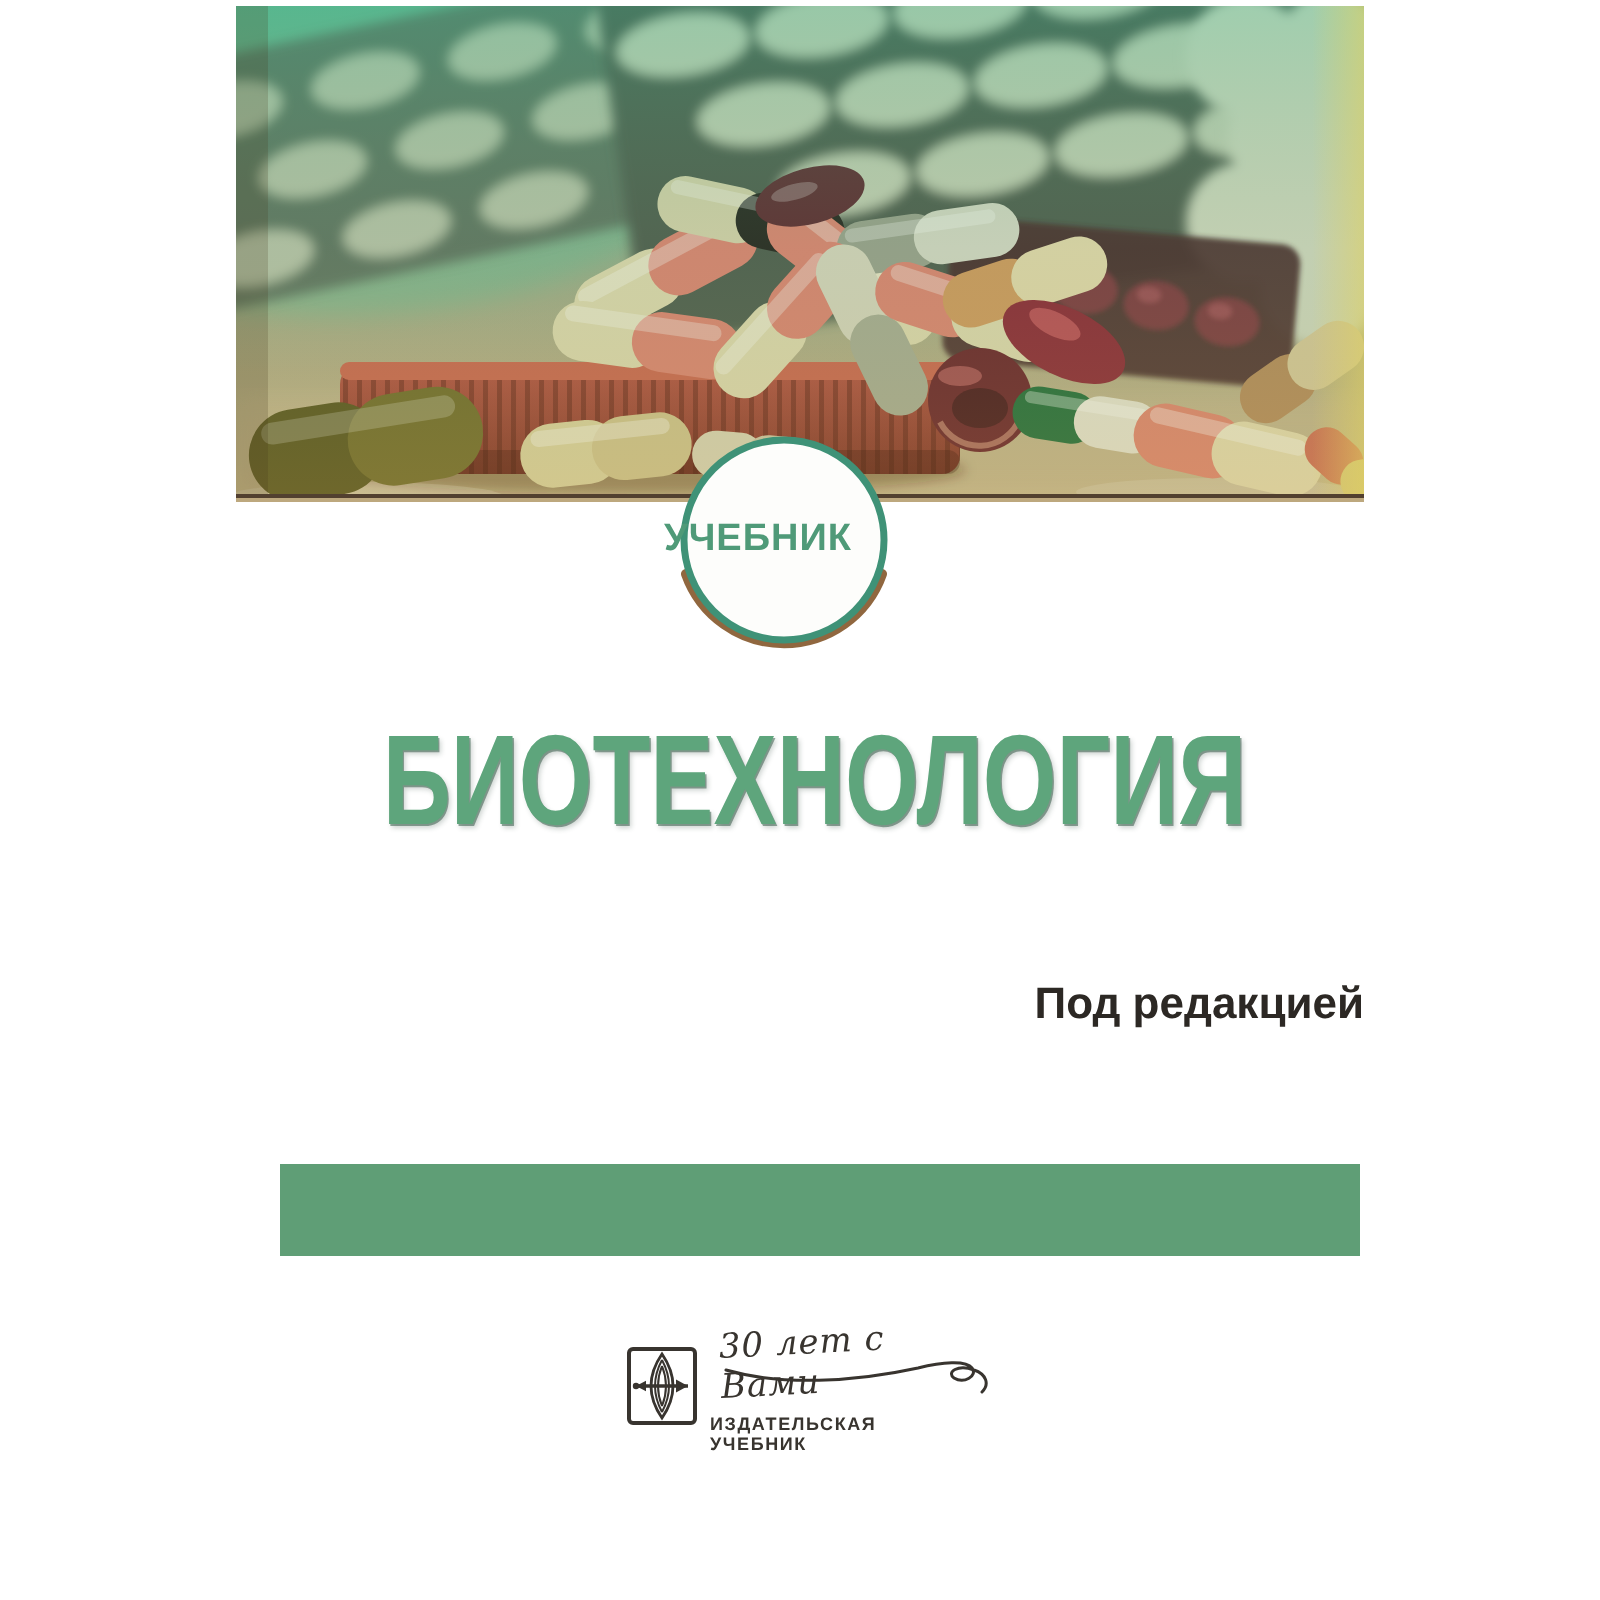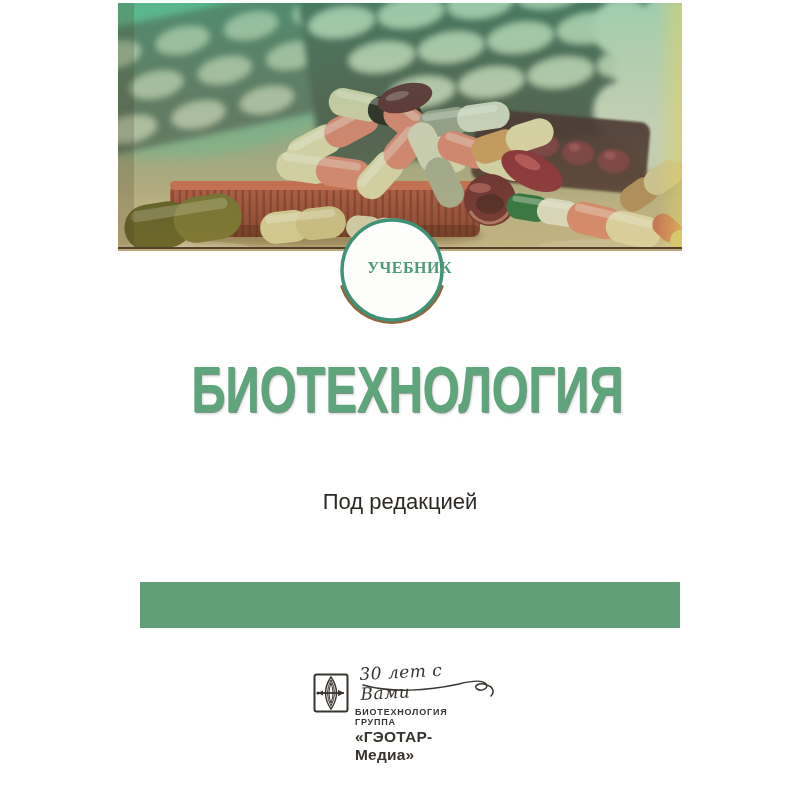--- a/index.html
+++ b/index.html
@@ -20,36 +20,36 @@
     position:absolute;left:0;top:244px;width:564px;height:4px;
     background:linear-gradient(to bottom,var(--divider_brown,#52402f) 0 55%,var(--divider_tan,#bda87e) 55% 100%);
   }
 
   
   .badge{position:absolute;left:214px;top:209px;width:120px;height:120px}
   .badge svg{position:absolute;left:0;top:0}
   .ring-shadow{fill:none;stroke:var(--badge_shadow_brown,#8a5f35);stroke-width:5;stroke-linecap:round;opacity:.95}
   .ring-circle{fill:#fdfdfb;stroke:var(--badge_ring_green,#3f9277);stroke-width:3.5}
   .badge-label{
-    position:absolute;left:0;top:47px;width:100%;text-align:right;
-    font-size:16px;font-weight:bold;letter-spacing:.5px;color:var(--badge_text_green,#4f9a78);font-family:Liberation Serif, serif;
+    position:absolute;left:0;top:47px;width:100%;text-align:left;
+    font-size:19px;font-weight:bold;letter-spacing:.5px;color:var(--badge_text_green,#4f9a78);
   }
 
   
   .title{
     position:absolute;left:0;top:355px;width:100%;text-align:center;white-space:nowrap;
     font-size:64px;line-height:64px;font-weight:bold;color:var(--title_green,#5ea57c);
     transform:scaleX(.74);
     text-shadow:1px 1px 0 rgba(42,82,62,.5),2px 2px 3px rgba(30,60,45,.22);
   }
 
   
   .editors{
-    position:absolute;left:0;top:486px;width:100%;text-align:center;
-    font-size:22px;line-height:25px;font-weight:normal;color:var(--text_dark,#2c2824);
+    position:absolute;left:0;top:486px;width:100%;text-align:right;
+    font-size:22px;line-height:25px;font-weight:bold;color:var(--text_dark,#2c2824);
   }
 
   
   .band{position:absolute;left:22px;top:579px;width:540px;height:46px;background:var(--band_green,#5f9e76)}
 
   
   .publisher{
     position:absolute;left:0;top:661px;width:100%;
     display:flex;justify-content:center;align-items:flex-start;gap:6px;
     color:var(--logo_dark,#38342f);
@@ -305,18 +305,17 @@
       <path class="ln" stroke-width="1.8" d="M4,21 H31"></path>
       <path d="M31,21 l-6,-3.2 v6.4 Z" fill="var(--logo_dark,#38342f)"></path>
       <path d="M5,21 l5,-2.6 v5.2 Z" fill="var(--logo_dark,#38342f)"></path>
       <circle cx="5" cy="21" r="1.6" fill="var(--logo_dark,#38342f)"></circle>
     </svg>
     <div class="pub-text">
       <span class="script">30 лет с Вами</span>
       <svg class="swash" width="140" height="22" viewBox="0 0 140 22">
         <path d="M2,6 C30,14 66,12 98,5 C110,2 122,1 125,5 C128,9 121,13 116,10 C112,7 118,3 126,6 C132,8 134,13 130,17" stroke="var(--logo_dark,#38342f)" stroke-width="1.5" fill="none" stroke-linecap="round"></path>
       </svg>
-      <div class="group-line">БИОТЕХНОЛОГИЯ ГРУППА</div>
-      <div class="name-line">«ГЭОТАР-Медиа»</div>
+      <div class="group-line">ИЗДАТЕЛЬСКАЯ УЧЕБНИК</div>
     </div>
   </div>
 
 </div>
 
 </body></html>

